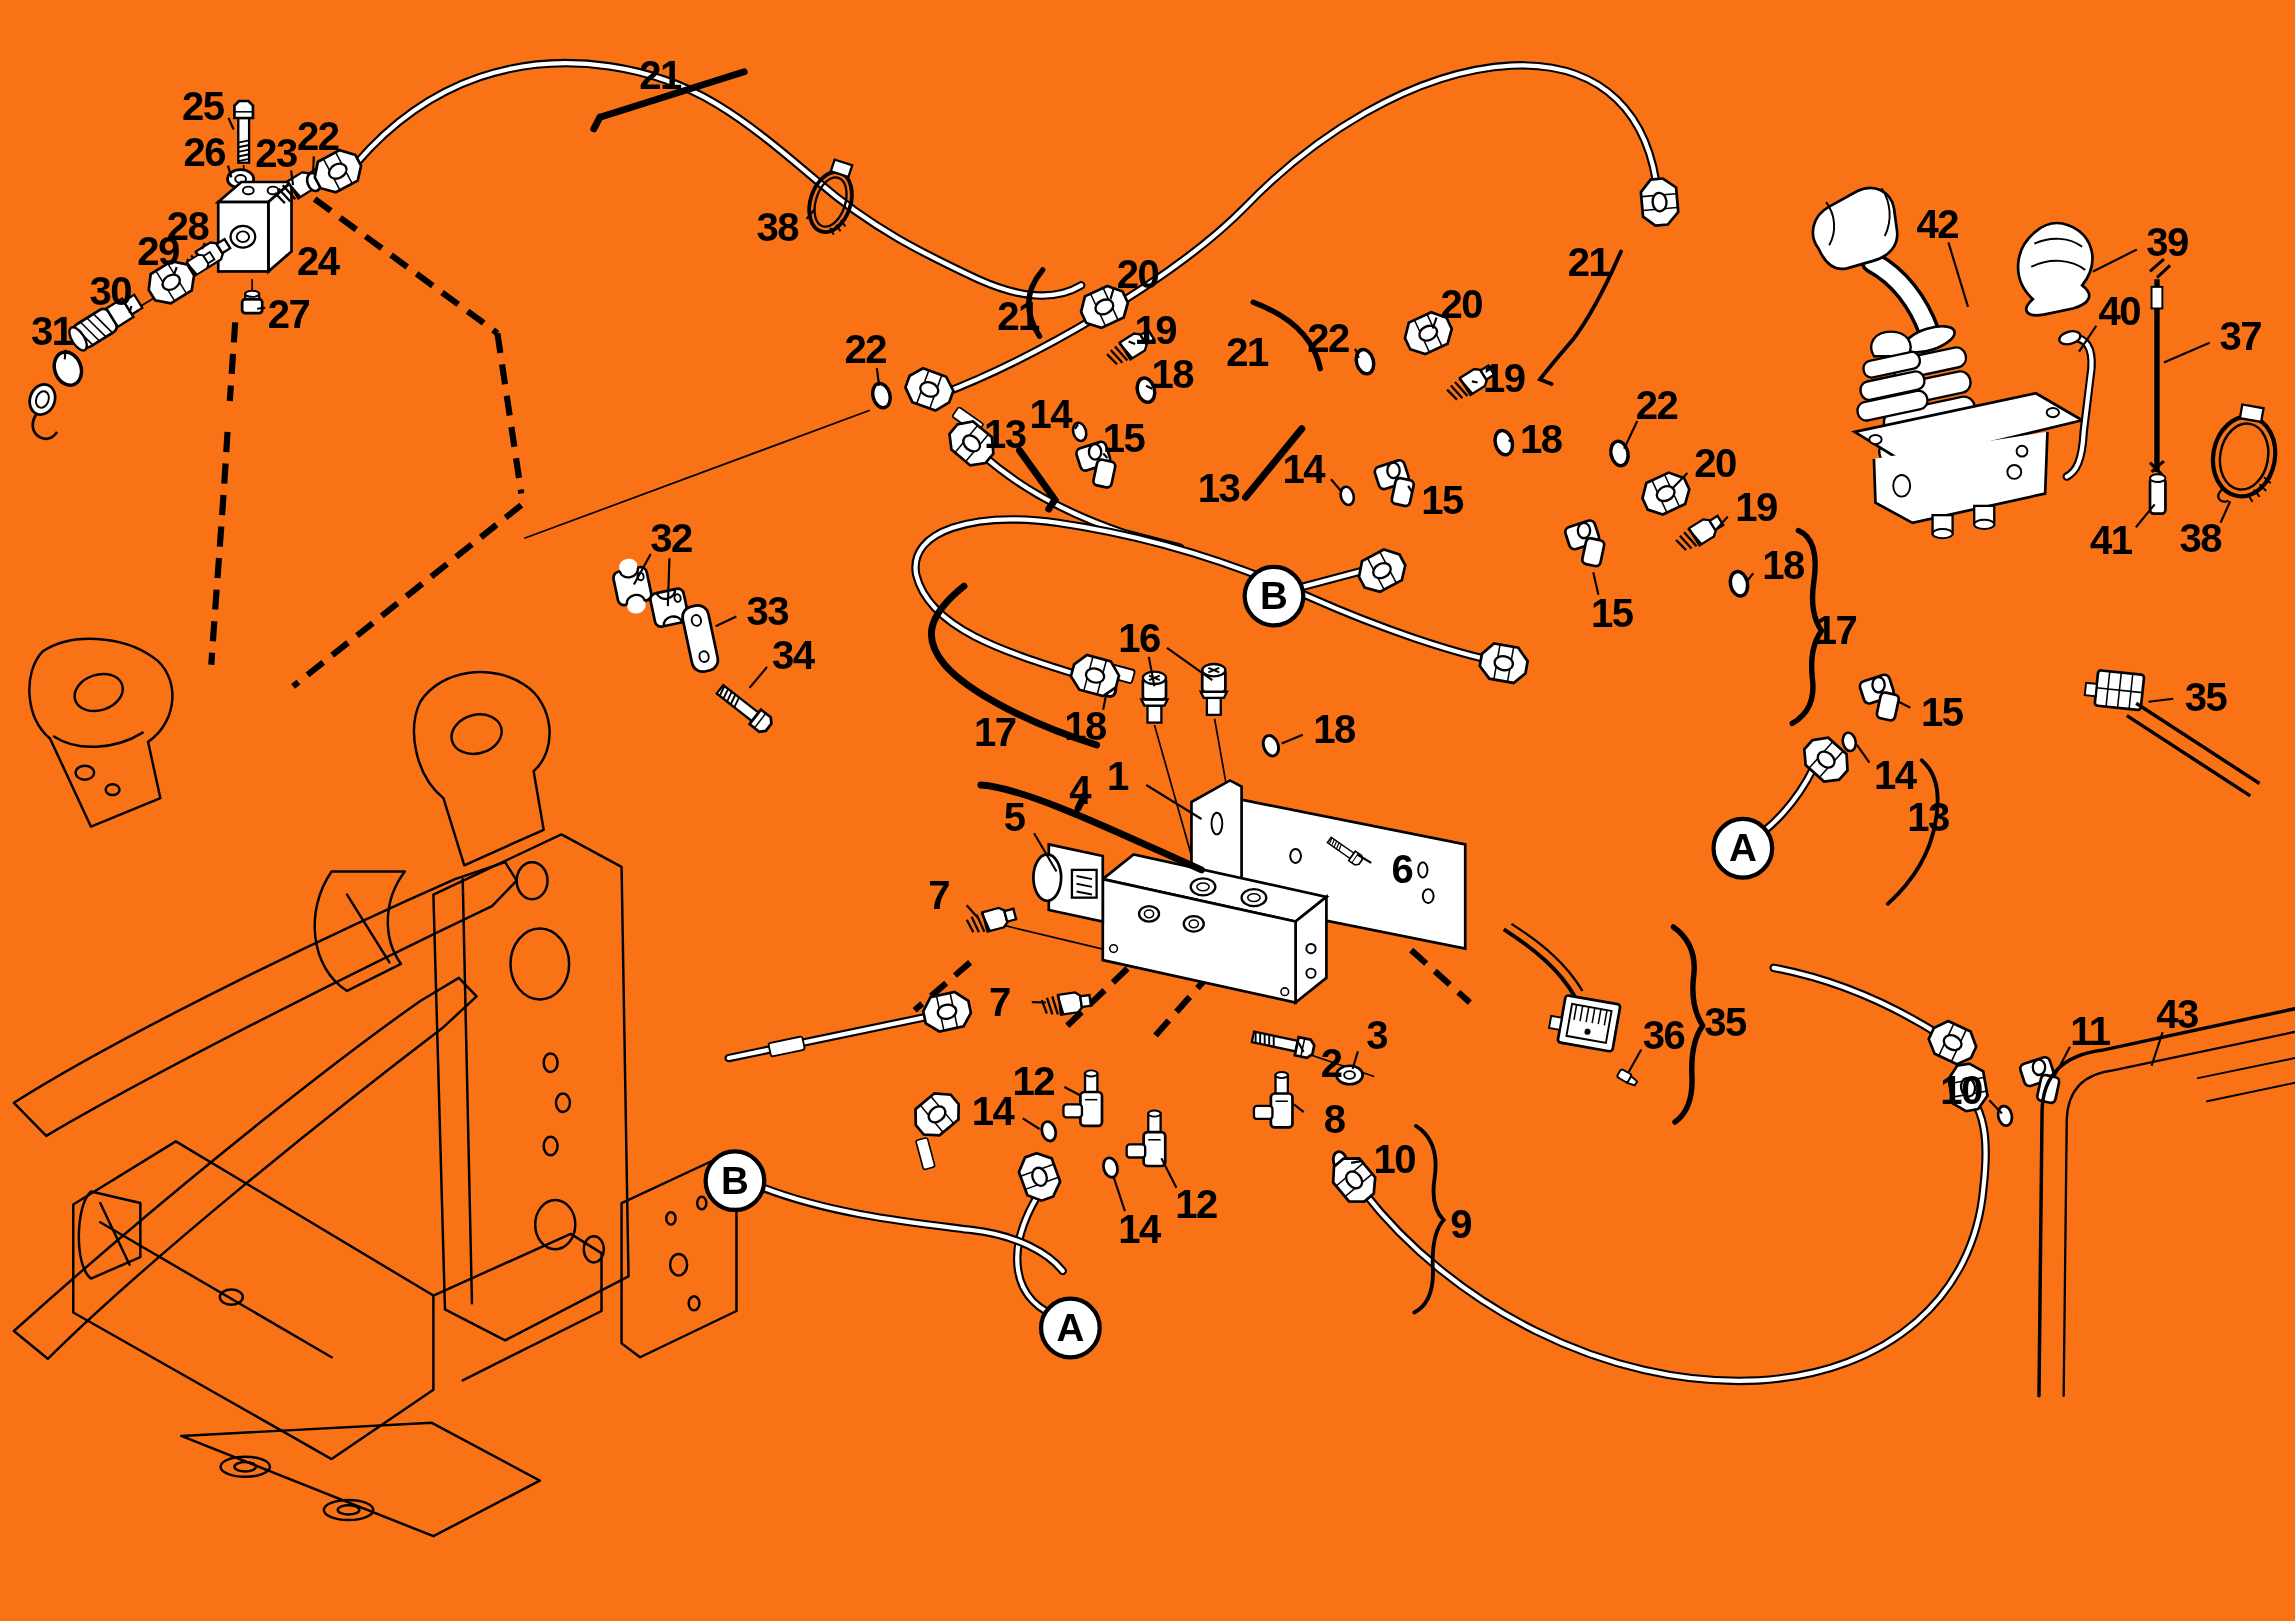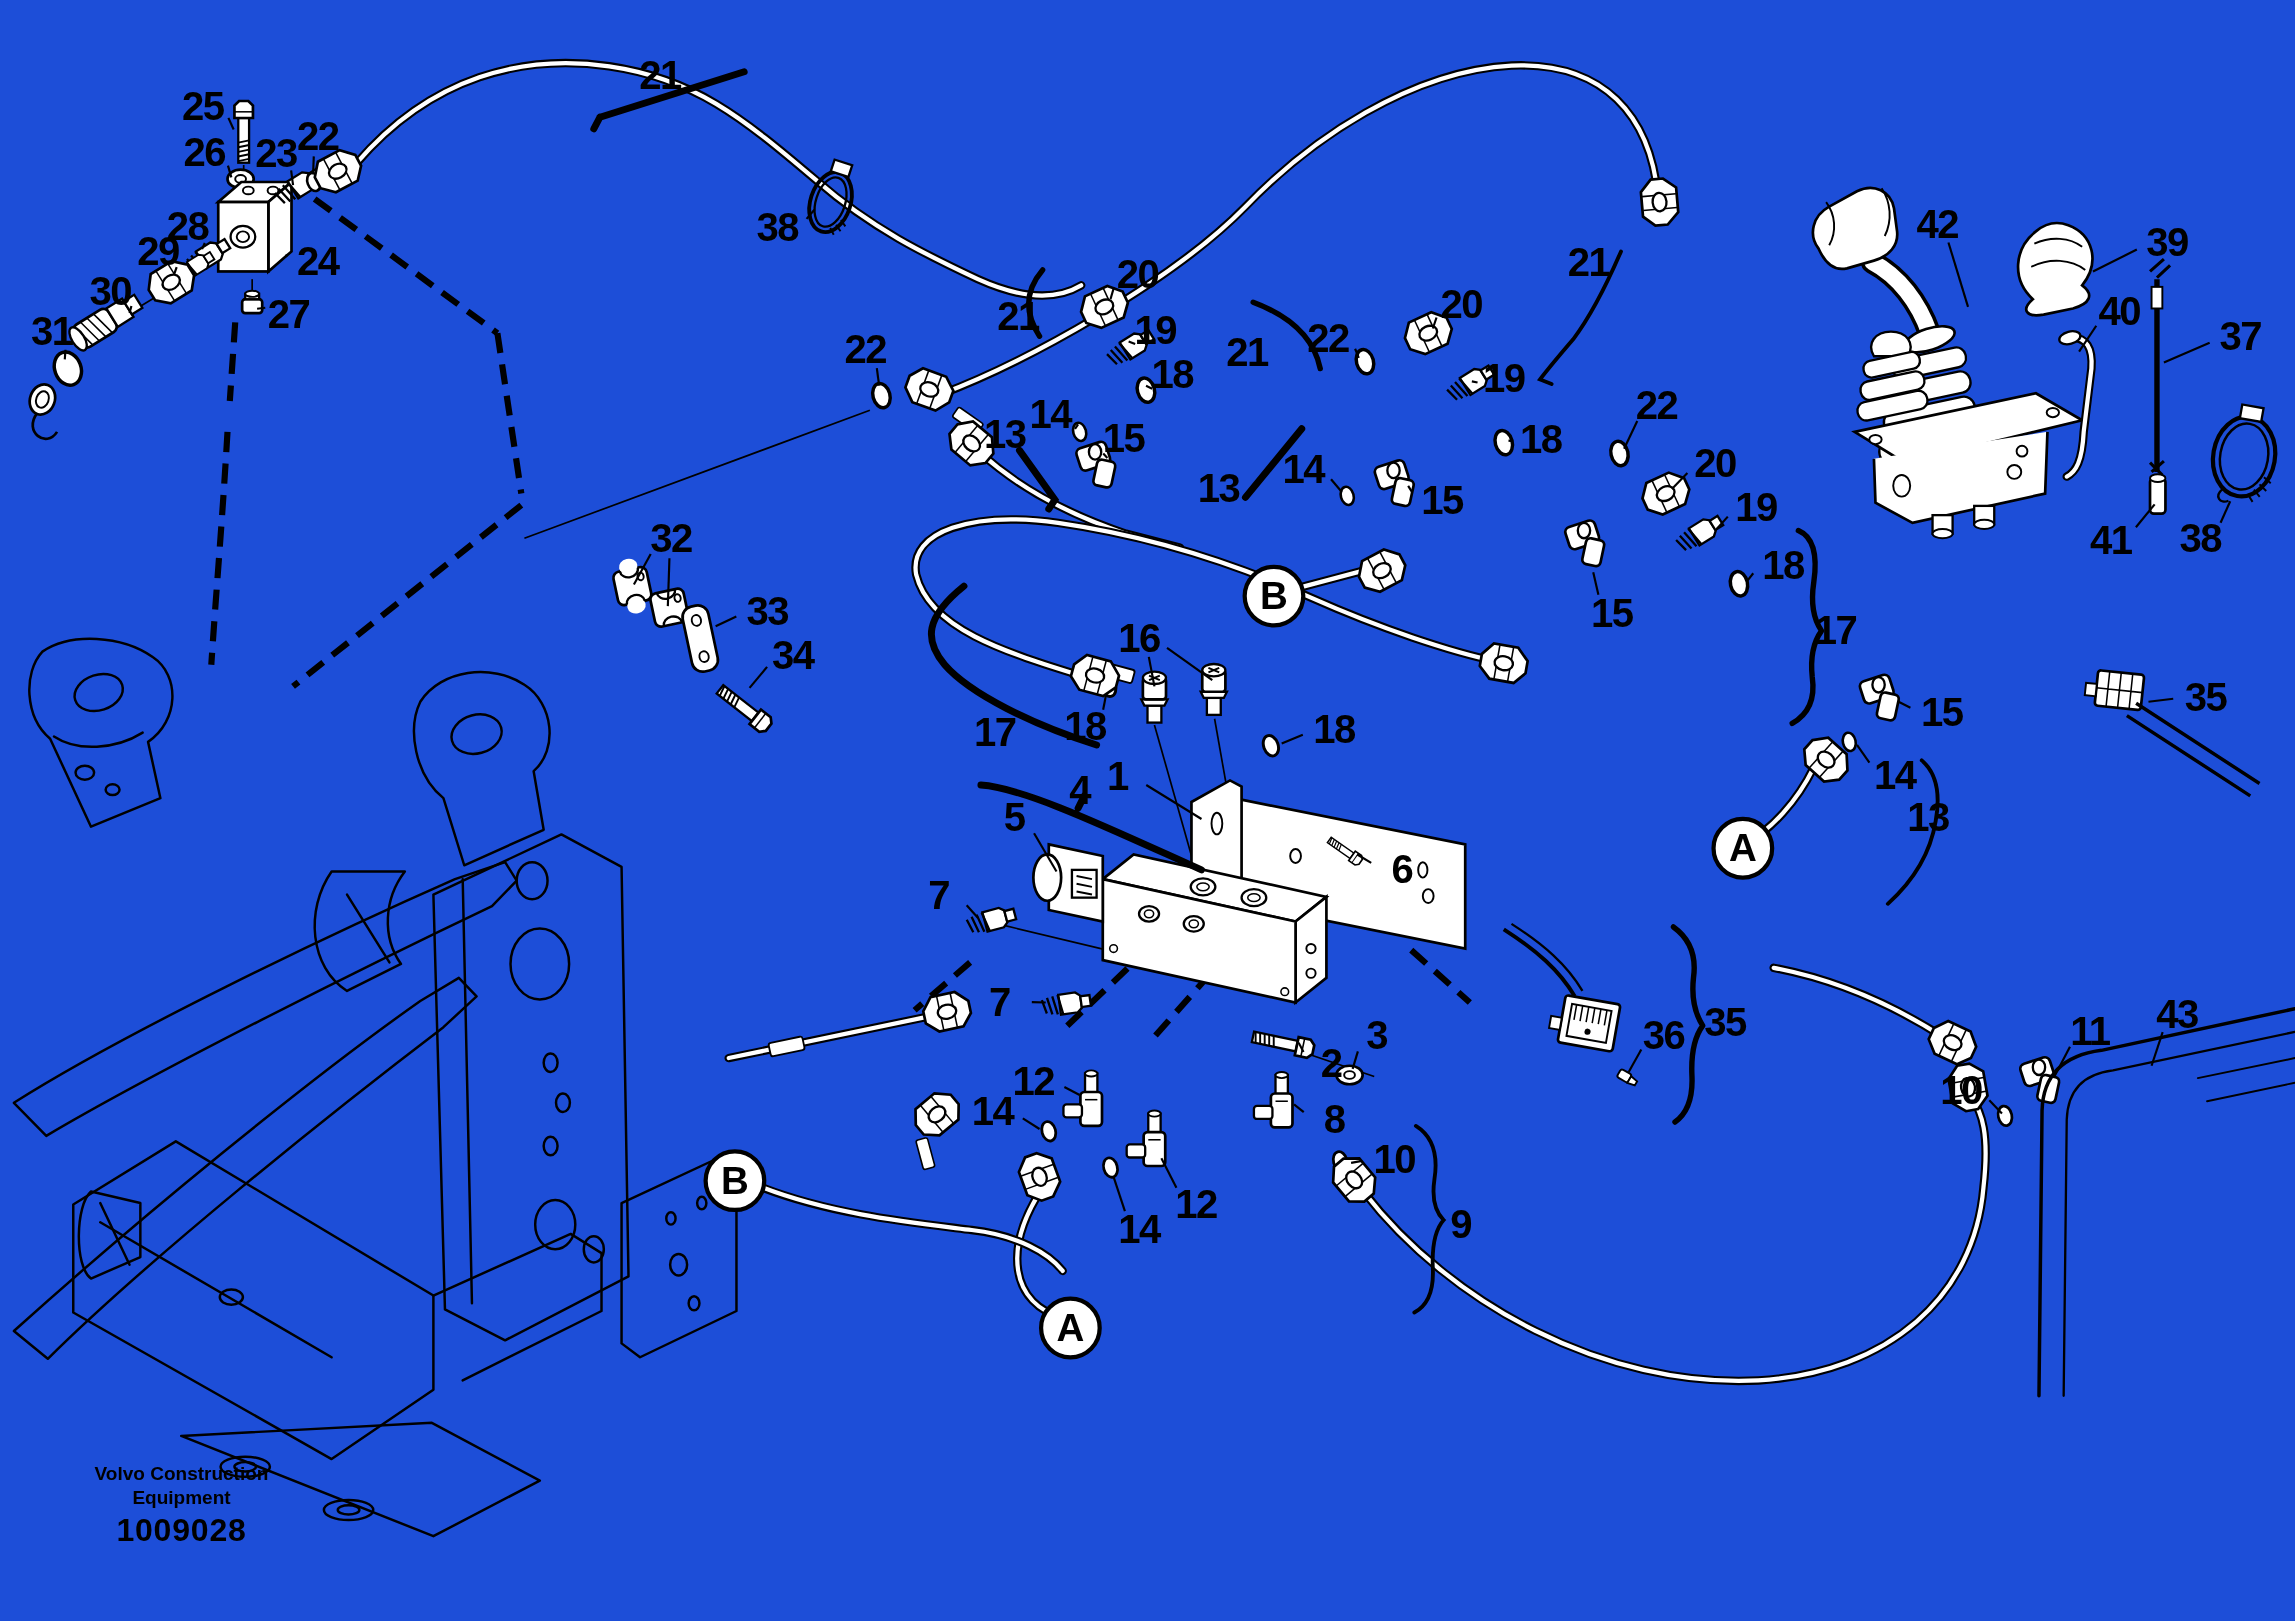--- a/index.html
+++ b/index.html
@@ -1,16 +1,16 @@
 <!DOCTYPE html>
 <html style="font-size:12.3px"><head>
 <meta charset="utf-8">
 <style>
   html,body{margin:0;padding:0;background:#888;}
-  .page{width:2295px;height:1621px;background:#1d4ed8;position:relative;font-family:"Liberation Sans",sans-serif;}
+  .page{width:2295px;height:1621px;background:#f97316;position:relative;font-family:"Liberation Sans",sans-serif;}
   svg{position:absolute;left:0;top:0;}
   .ln{stroke:#000;fill:none;stroke-width:3.2;stroke-linejoin:round;stroke-linecap:round;}
   .thin{stroke:#000;fill:none;stroke-width:2.2;}
   .hose-o{stroke:#000;fill:none;stroke-width:11;stroke-linecap:round;}
   .hose-i{stroke:#fff;fill:none;stroke-width:5.5;stroke-linecap:round;}
   .lever-o{stroke:#000;fill:none;stroke-width:30;stroke-linecap:round;}
   .lever-i{stroke:#fff;fill:none;stroke-width:21;stroke-linecap:round;}
   .chain{stroke:#000;fill:none;stroke-width:8;stroke-dasharray:26 15;stroke-linecap:butt;}
   .brk{stroke:#000;fill:none;stroke-width:7;stroke-linecap:round;stroke-linejoin:round;}
   .brk-thin{stroke:#000;fill:none;stroke-width:5;stroke-linecap:round;}
@@ -610,19 +610,14 @@
         <text x="953" y="1548" class="cp-t">B</text>
         <circle cx="1388" cy="1722" r="38" class="cp"></circle>
         <text x="1388" y="1739" class="cp-t">A</text>
         <circle cx="1652" cy="773" r="38" class="cp"></circle>
         <text x="1652" y="790" class="cp-t">B</text>
         <circle cx="2260" cy="1100" r="38" class="cp"></circle>
         <text x="2260" y="1117" class="cp-t">A</text>
       </g>
 </svg>
 
-<div class="stamp">
-  <div class="s1">Volvo Construction</div>
-  <div class="s1">Equipment</div>
-  <div class="s2">1009028</div>
 </div>
-</div>
 
 
 </body></html>

